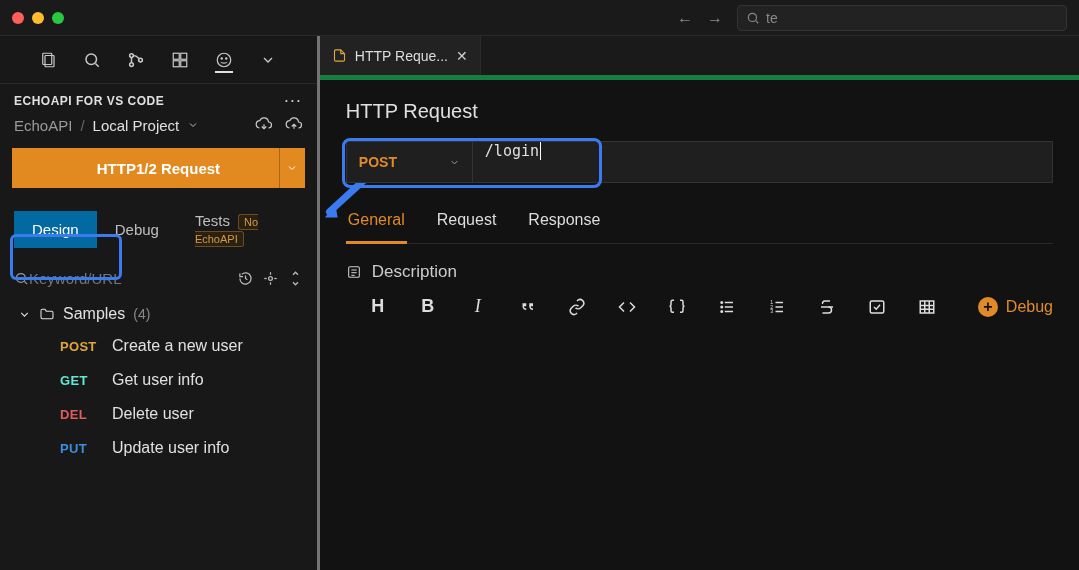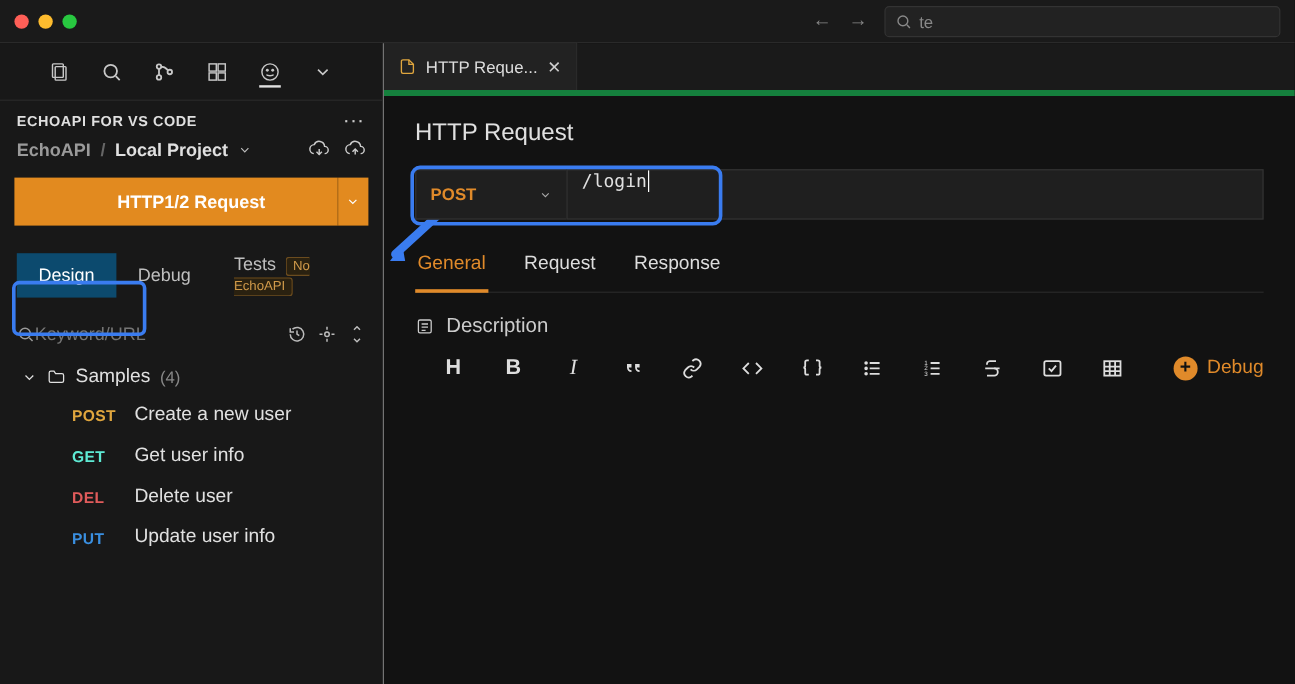--- a/index.html
+++ b/index.html
@@ -27,38 +27,38 @@
   .nav-arrow { color:#888; cursor:pointer; font-size:16px;}
   .topsearch {
     width: 330px; height: 26px;
     background:#222; border:1px solid #333; border-radius:4px;
     display:flex; align-items:center; padding:0 8px; color:#888; gap:6px;
   }
   .body { display:flex; height: calc(100% - 36px); }
   .sidebar {
     width: 370px;
     background:#181818;
-    border-right:1px solid #737373;
+    border-right:3px solid #737373;
     display:flex; flex-direction:column;
     position:relative;
   }
   .activitybar {
     height:48px; display:flex; align-items:center; justify-content:center; gap:26px;
     border-bottom:1px solid #2a2a2a;
   }
   .activity-icon { width:18px; height:18px; color:#c8c8c8; display:flex; align-items:center; justify-content:center;}
   .activity-active { border-bottom:2px solid #e0e0e0; padding-bottom:6px; margin-bottom:-8px;}
   .ext-header {
     display:flex; align-items:center; justify-content:space-between;
     padding: 10px 14px 6px 14px;
     font-size:12px; font-weight:700; letter-spacing:.5px; color:#e0e0e0;
   }
   .breadcrumb {
     display:flex; align-items:center; gap:8px; padding: 2px 14px 12px 14px;
-    color:#bfbfbf; font-size:15px;font-weight:bold;
+    color:#bfbfbf; font-size:15px;
   }
   .breadcrumb .proj { color:#e0e0e0; }
   .breadcrumb .chev { color:#bbb; font-size:12px;}
   .bc-right { margin-left:auto; display:flex; gap:12px; color:#ccc;}
   .new-req {
     margin: 2px 12px 14px 12px;
     background:#e28a1f;
     color:#fff; font-weight:600; font-size:15px;
     height:40px; border-radius:0;
     display:flex; align-items:center; justify-content:center;
@@ -69,21 +69,21 @@
     border-left:1px solid rgba(0,0,0,.25);
     display:flex; align-items:center; justify-content:center;
   }
   .mode-tabs {
     display:flex; gap:0; padding: 0 14px 12px 14px; align-items:center;
   }
   .mode-tab {
     padding:10px 18px; font-size:15px; color:#bfbfbf; border-radius:0;
   }
   .mode-tab.active {
-    background:#0c4a6e; color:#fff; font-weight:500;
+    background:#0369a1; color:#fff; font-weight:500;
   }
   .tests-badge {
     font-size:11px; color:#d09a4a; border:1px solid #6b4c1f;
     padding:1px 5px; border-radius:3px; margin-left:4px; background:#2a2110;
   }
   .filter-row {
     display:flex; align-items:center; gap:0; padding: 2px 14px 10px 14px;
     color:#9a9a9a; font-size:14px;
   }
   .filter-row input {

